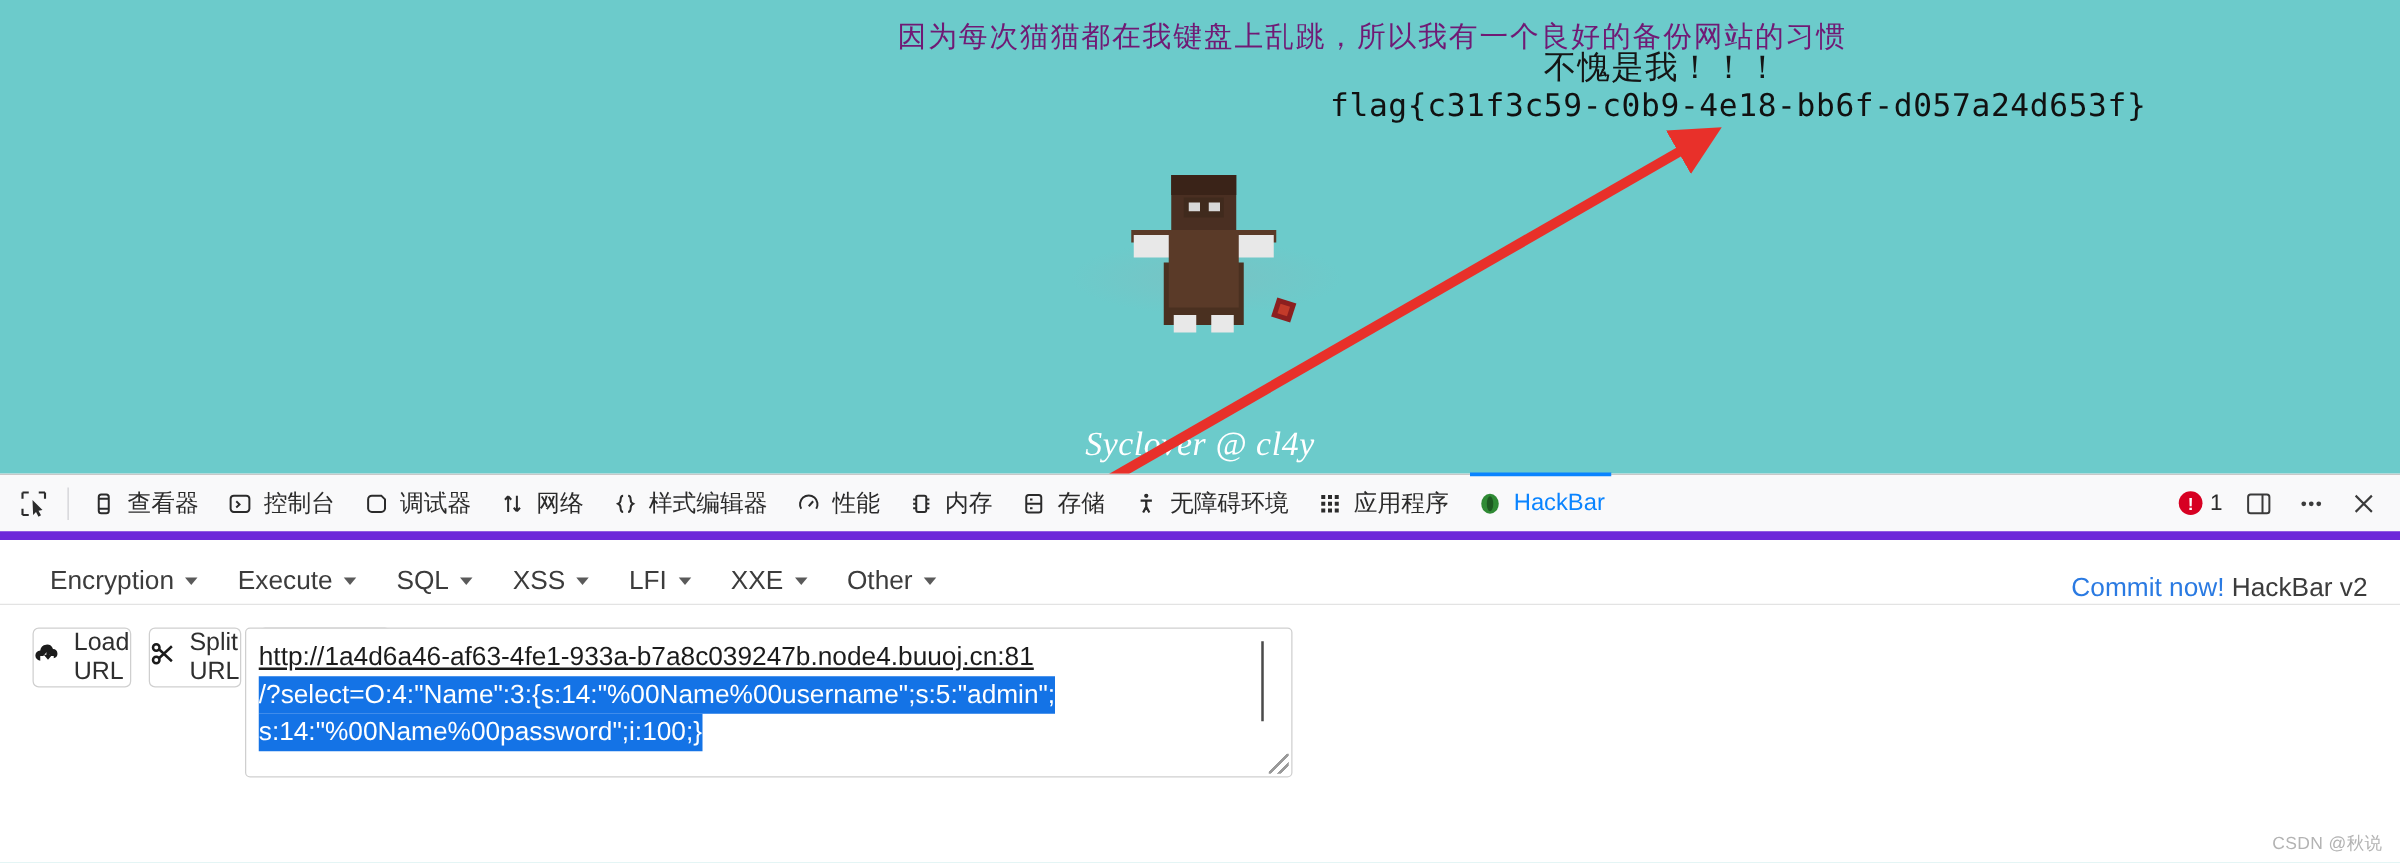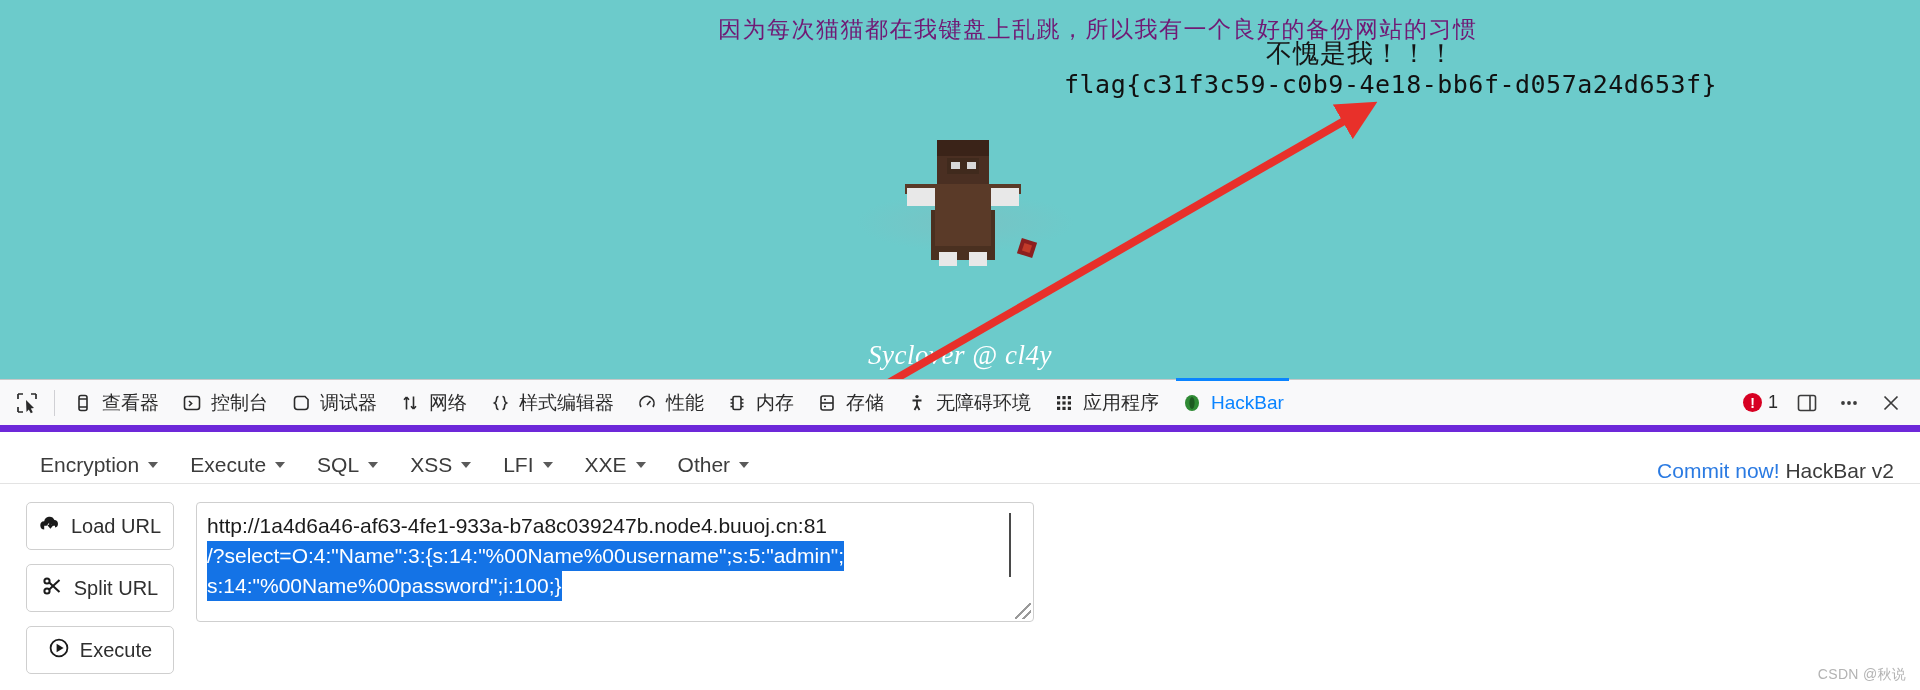--- a/index.html
+++ b/index.html
@@ -19,21 +19,21 @@
     position: absolute; left: 0; top: 0; width: 1920px; height: 130px;
     pointer-events: none;
   }
   .ann-line1 {
     position: absolute; left: 718px; top: 14px;
     font-family: "Liberation Serif", serif;
     font-size: 23px; color: #701a75; white-space: nowrap;
     letter-spacing: 1.5px;
   }
   .ann-line2 {
-    position: absolute; left: 1266px; top: 36px;
+    position: absolute; left: 1235px; top: 36px;
     font-family: "Liberation Serif", serif;
     font-size: 26px; color: #151515; white-space: nowrap;
     letter-spacing: 1px;
   }
   .ann-flag {
     position: absolute; left: 1064px; top: 70px;
     font-family: "DejaVu Sans Mono", monospace;
     font-size: 25px; color: #111; white-space: nowrap;
     letter-spacing: 0.5px;
     text-align: center;
@@ -127,35 +127,36 @@
   .caret {
     width: 0; height: 0; border-left: 5px solid transparent; border-right: 5px solid transparent;
     border-top: 6px solid #5a5a5a; display: inline-block;
   }
   .hb-commit {
     margin-left: auto; font-size: 21px; color: #2a7ae2; white-space: nowrap; cursor: pointer;
   }
   .hb-commit .ver { color: #3c3c3c; }
 
   .hb-body { display: flex; padding: 18px 26px 0 26px; gap: 22px; }
-  .hb-actions { display: flex; flex-direction: column; gap: 14px; flex: none; width: 148px; }
+  .hb-actions { display: flex; flex-direction: row; gap: 14px; flex: none; width: 148px; }
   .hb-btn {
     display: flex; align-items: center; justify-content: center; gap: 10px;
     height: 48px; border: 1px solid #cfcfcf; border-radius: 5px; background: #fff;
     font-size: 20px; color: #2f2f2f; cursor: pointer;
   }
   .hb-btn svg { flex: none; }
 
   .hb-urlwrap { flex: none; width: 838px; position: relative; }
   .hb-url {
     width: 838px; height: 120px; border: 1px solid #cfcfcf; border-radius: 4px;
     background: #fff; padding: 8px 14px 8px 10px; overflow: hidden;
     font-size: 21px; line-height: 30px; color: #1b1b1b;
     font-family: "Liberation Sans", sans-serif;
     position: relative;
+    text-decoration: underline;
   }
   .url-line { white-space: pre; }
   .url-line.sel { background: #1473e6; color: #ffffff; display: inline-block; }
   .url-caret {
     position: absolute; right: 22px; top: 10px; width: 2px; height: 64px; background: #4a4a4a;
   }
   .url-resize {
     position: absolute; right: 2px; bottom: 2px; width: 16px; height: 16px;
     background:
       linear-gradient(135deg, transparent 45%, #9a9a9a 45%, #9a9a9a 55%, transparent 55%),

